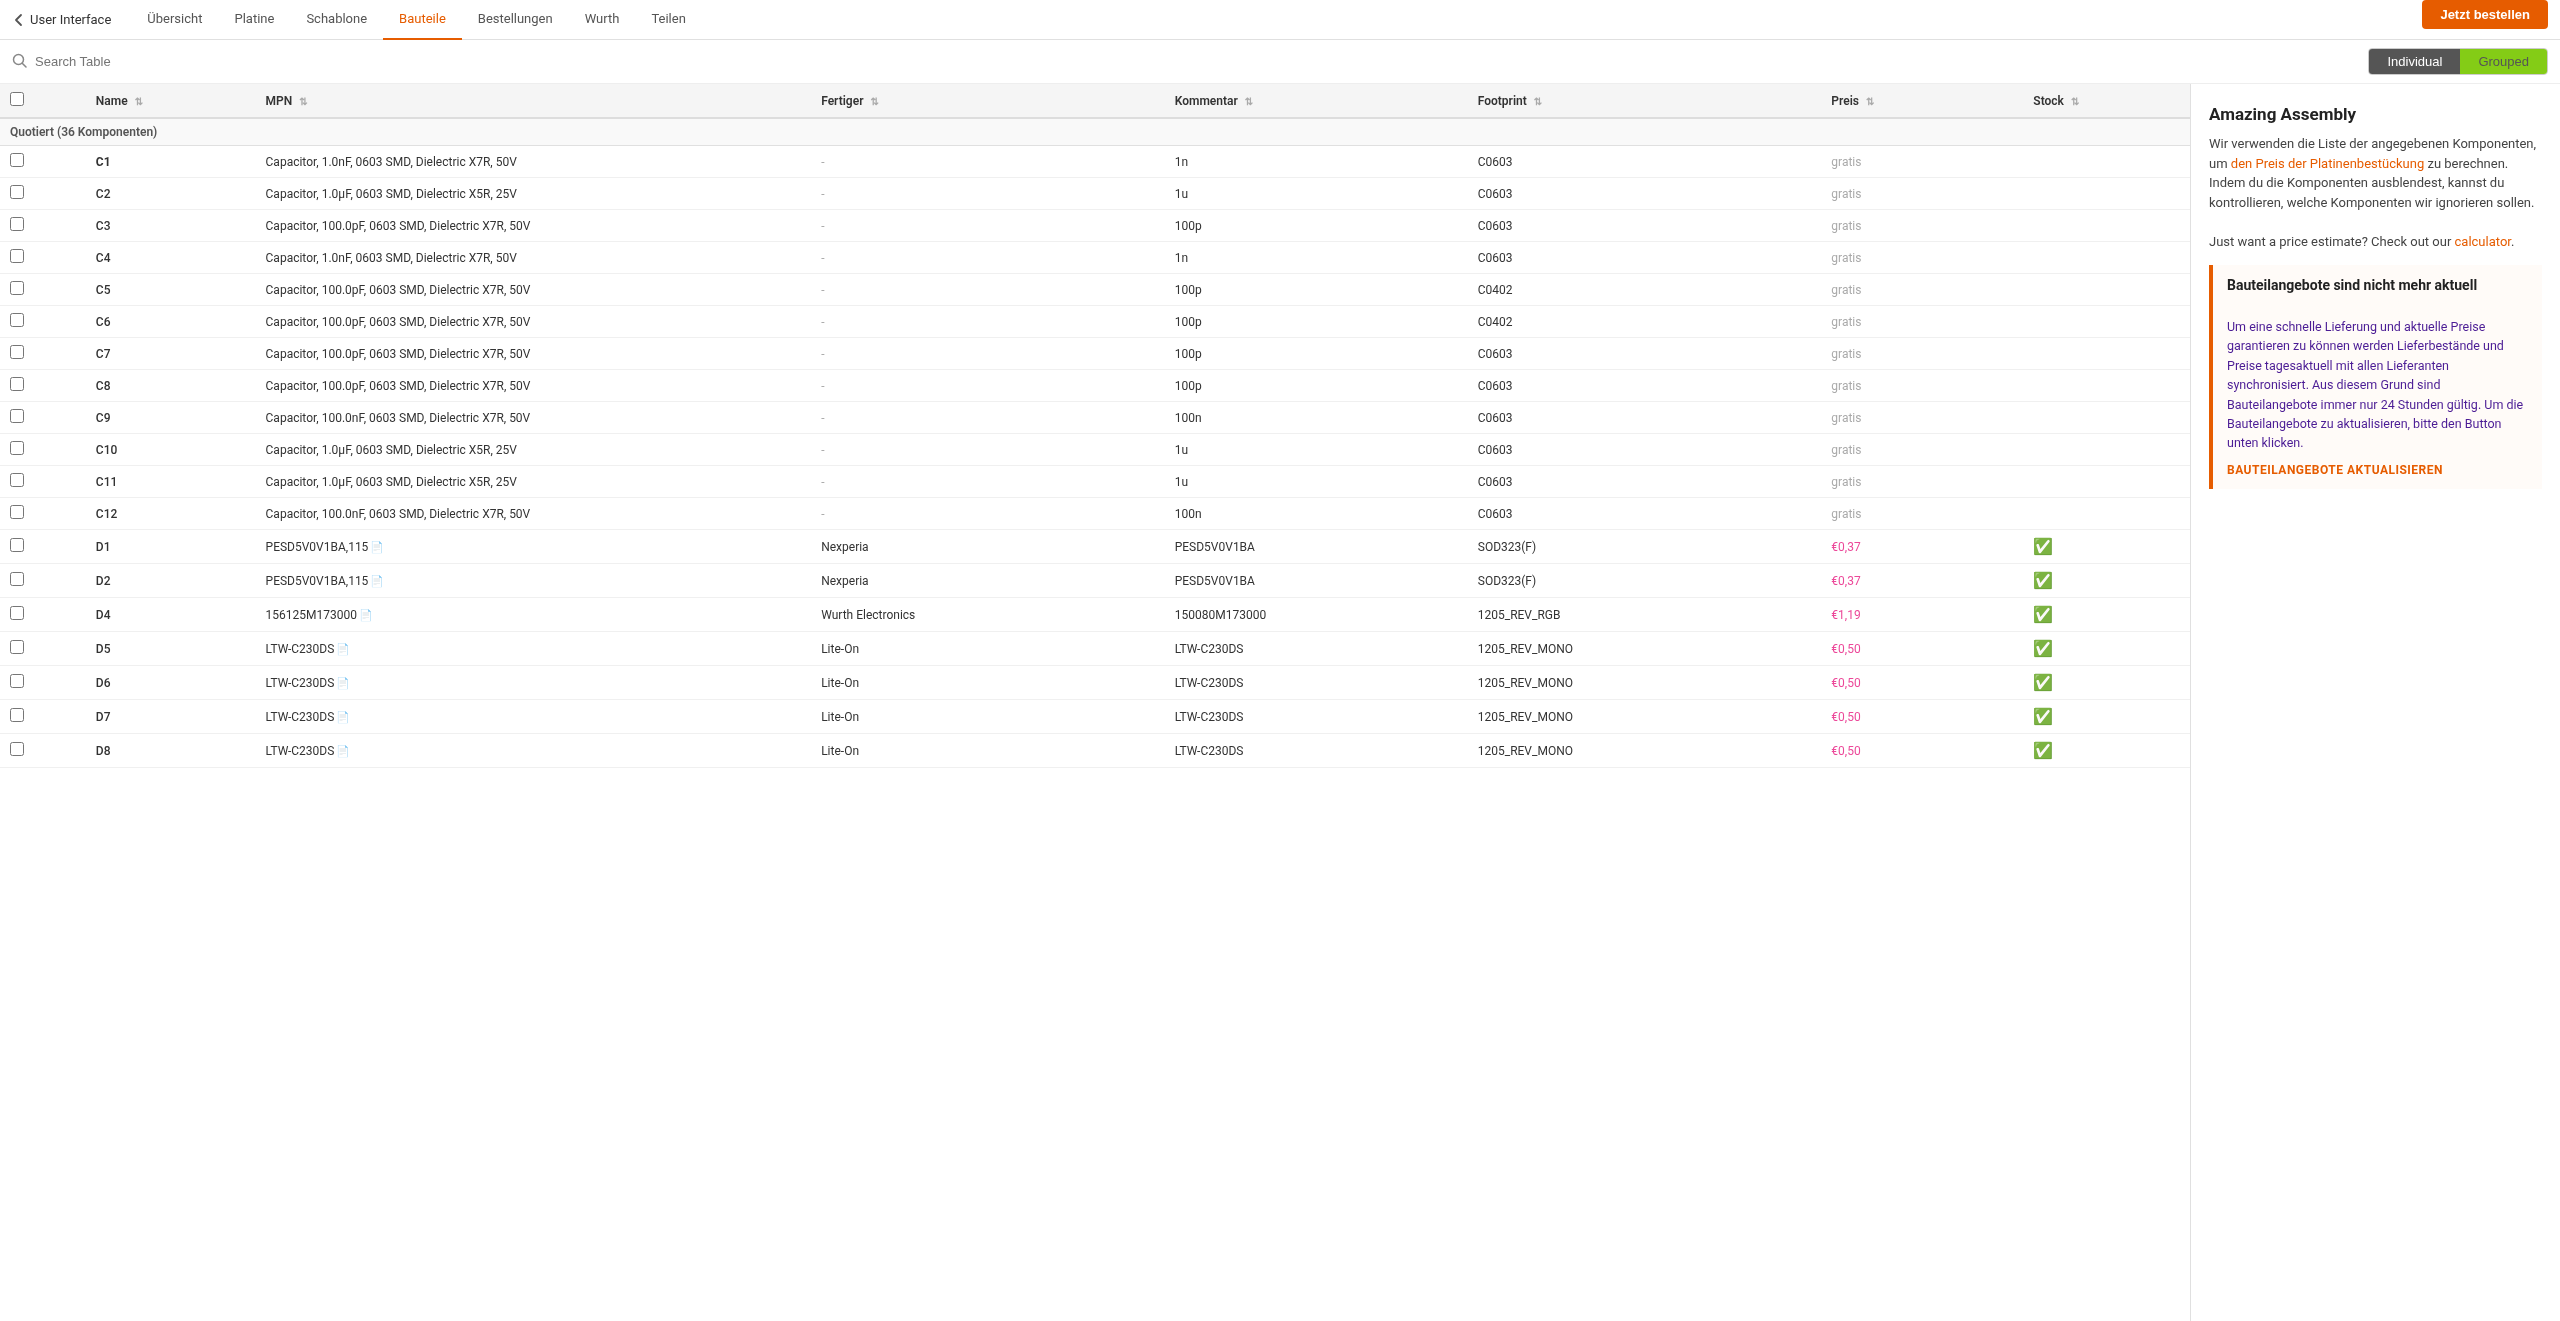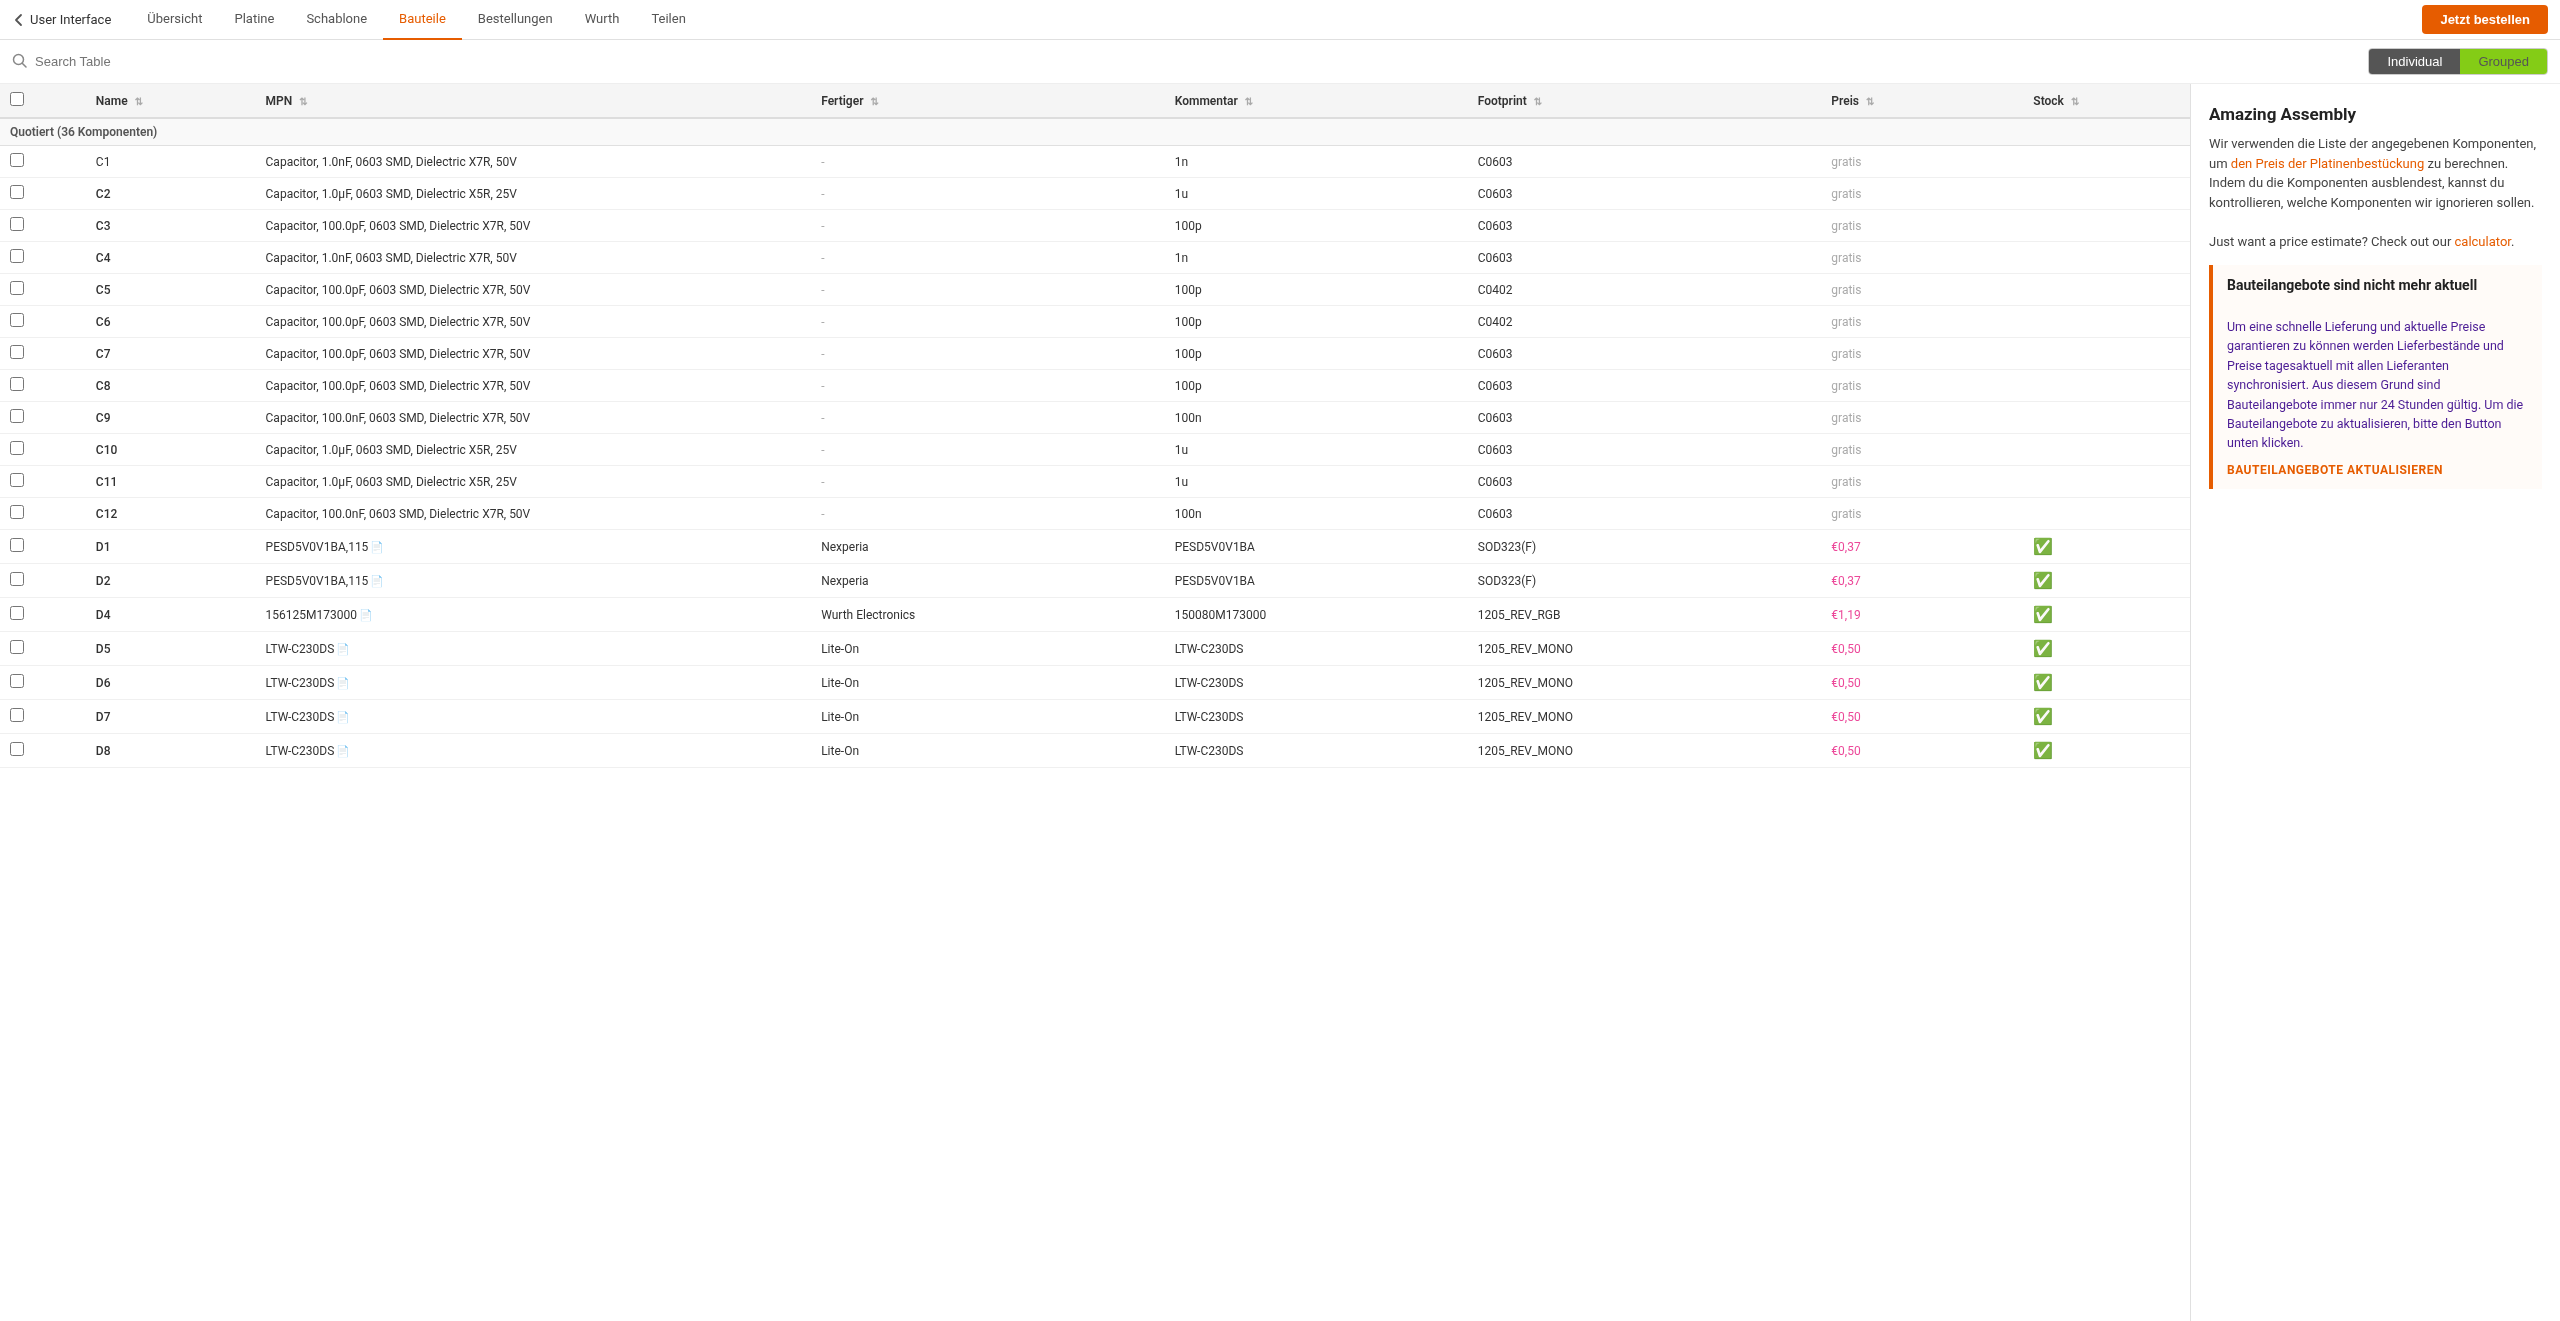--- a/index.html
+++ b/index.html
@@ -1,20 +1,20 @@
 <!DOCTYPE html>
 <html><head>
   <meta charset="utf-8">
   <style>
     * { box-sizing: border-box; margin: 0; padding: 0; }
     body { font-family: -apple-system, BlinkMacSystemFont, 'Segoe UI', Roboto, sans-serif; font-size: 13px; background: #fff; color: #333; }
 
     
     .top-nav {
-      display: flex; align-items: center; height: 40px;
+      display: flex; height: 40px;
       border-bottom: 1px solid #e0e0e0; padding: 0 12px;
       position: relative;
     }
     .nav-back { display: flex; align-items: center; color: #333; font-size: 13px; cursor: pointer; margin-right: 20px; }
     .nav-back svg { margin-right: 4px; }
     .nav-tabs { display: flex; align-items: center; gap: 0; flex: 1; }
     .nav-tab {
       padding: 0 16px; height: 40px; display: flex; align-items: center;
       font-size: 13px; color: #555; cursor: pointer; border-bottom: 2px solid transparent;
       position: relative;
@@ -189,21 +189,21 @@
           </tr>
         </thead>
         <tbody id="table-body">
         <tr class="group-header">
               <td colspan="8">Quotiert (36 Komponenten)</td>
             </tr>
             <tr>
       <td class="checkbox-col">
         <input type="checkbox" class="row-checkbox" style="">
       </td>
-      <td style="font-weight:400">C1</td>
+      <td style="font-weight:700">C1</td>
       <td>Capacitor, 1.0nF, 0603 SMD, Dielectric X7R, 50V</td>
       <td style="color:#aaa">-</td>
       <td>1n</td>
       <td>C0603</td>
       <td class="price-free">gratis</td>
       <td></td>
     </tr>
             <tr>
       <td class="checkbox-col">
         <input type="checkbox" class="row-checkbox" style="">

